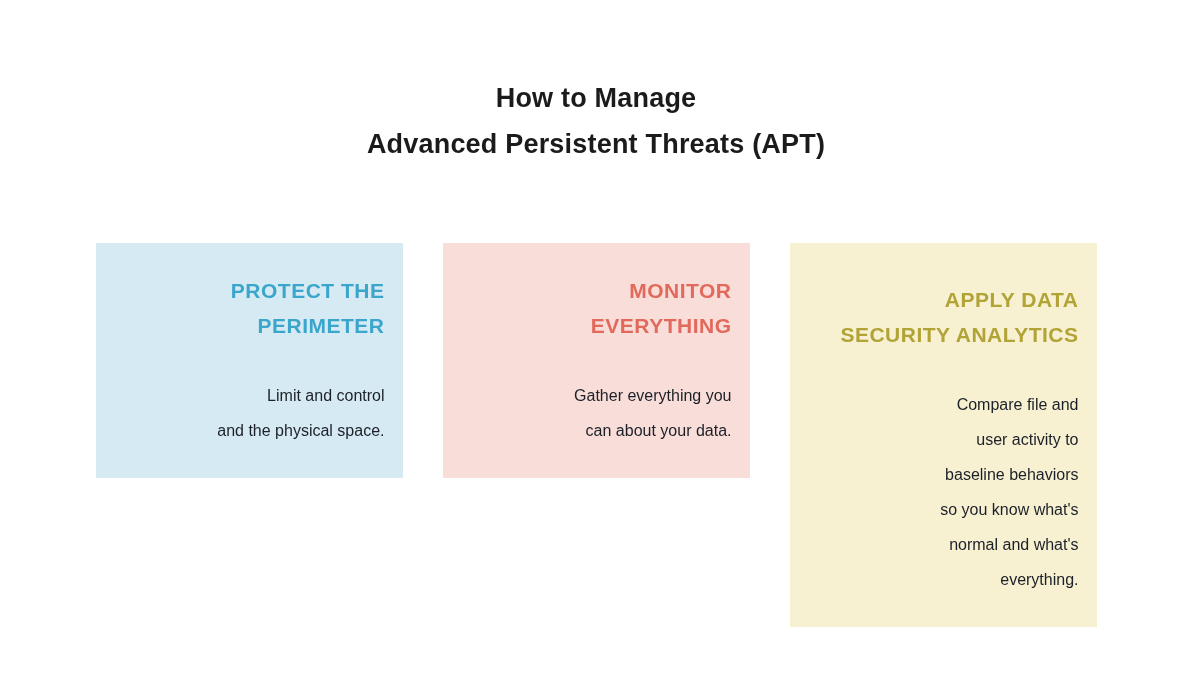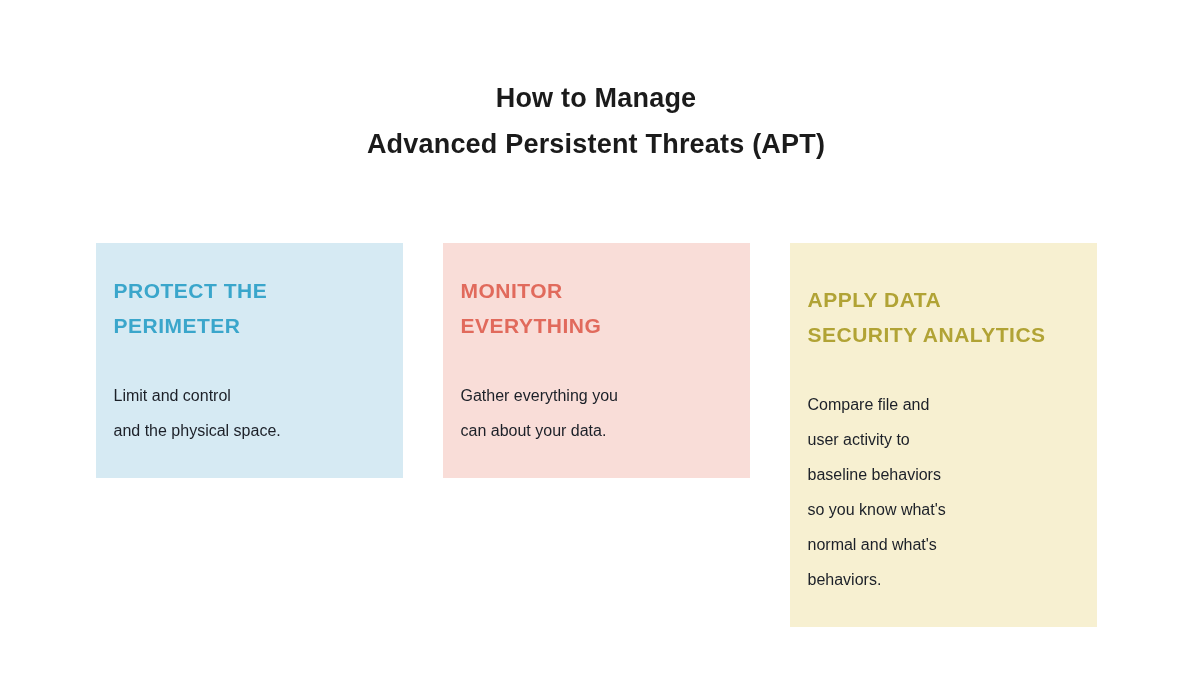--- a/index.html
+++ b/index.html
@@ -29,21 +29,21 @@
   .cards-row {
     margin-top: 76px;
     display: flex;
     justify-content: center;
     align-items: flex-start;
     gap: 40px;
   }
   .card {
     width: 307px;
     padding: 30px 18px 30px;
-    text-align: left;
+    text-align: right;
   }
   .card-heading {
     font-size: 21px;
     line-height: 35px;
     font-weight: bold;
     letter-spacing: 0.5px;
     margin-bottom: 35px;
   }
   .card-heading .line { display: block; }
   .card-body {
@@ -91,18 +91,18 @@
       <div class="card-heading" style="color: rgb(177, 163, 53); margin-top: 9px;">
         <span class="line">APPLY DATA</span>
         <span class="line">SECURITY ANALYTICS</span>
       </div>
       <div class="card-body" style="color: rgb(28, 32, 40);">
         <span class="line">Compare file and</span>
         <span class="line">user activity to</span>
         <span class="line">baseline behaviors</span>
         <span class="line">so you know what's</span>
         <span class="line">normal and what's</span>
-        <span class="line">behaviors.</span>
+        <span class="line">everything.</span>
       </div>
     </div>
 
   </div>
 </div>
 
 </body></html>

